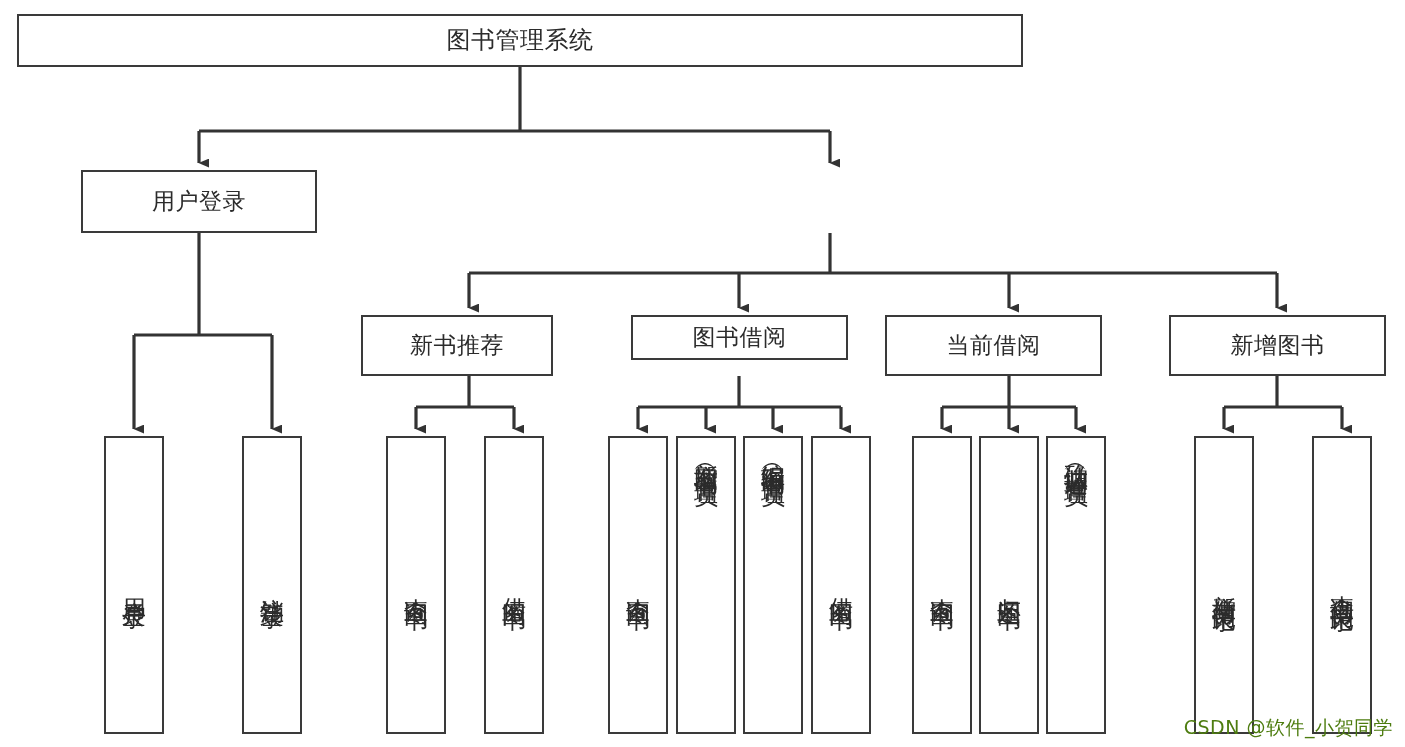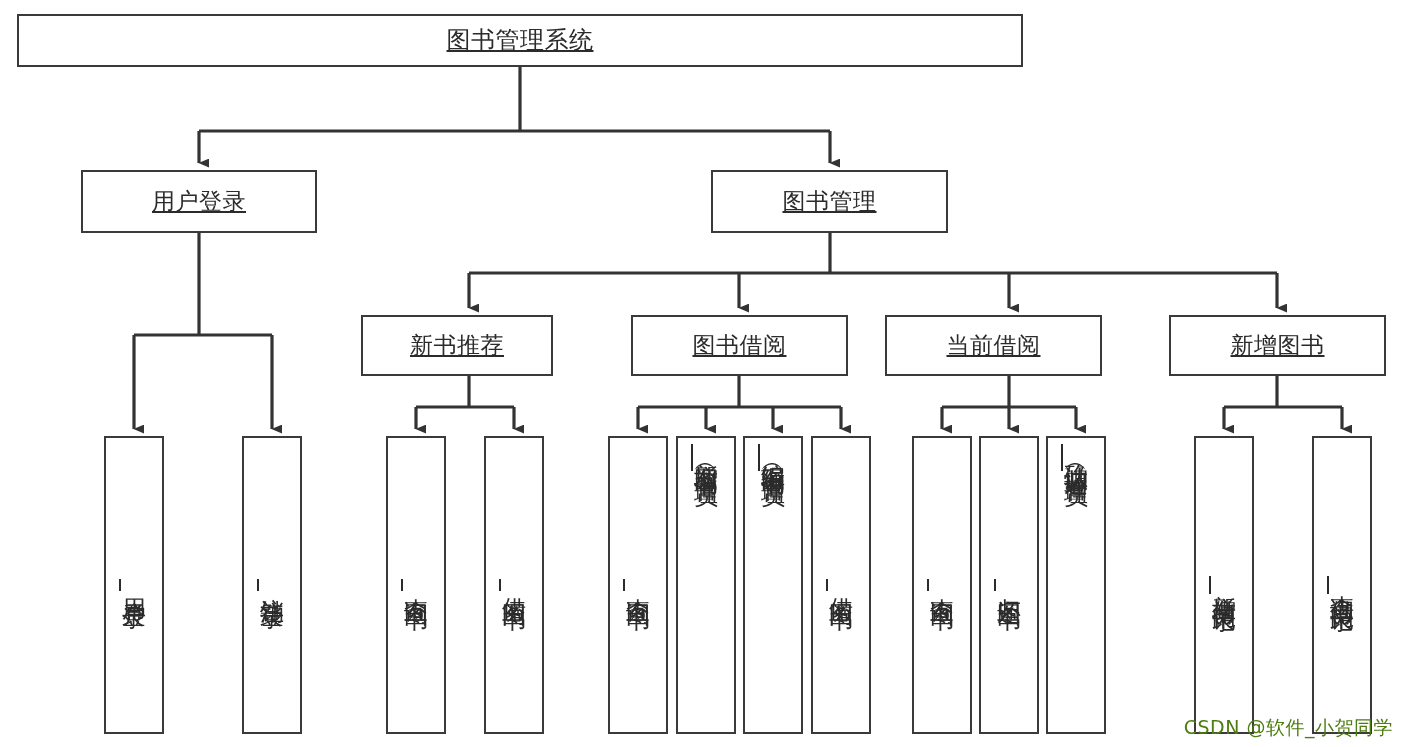--- a/index.html
+++ b/index.html
@@ -32,21 +32,20 @@
     background: #ffffff;
     display: flex;
     align-items: center;
     justify-content: center;
     color: #2b2b2b;
   }
   .node .label {
     display: block;
     text-align: center;
     line-height: 1.12;
-    text-decoration: underline;
   }
   
   .node.horiz .label {
     font-size: 23px;
     letter-spacing: 0.5px;
     white-space: nowrap;
   }
   .node.root .label {
     font-size: 24px;
   }
@@ -133,28 +132,25 @@
     </g>
   </svg>
 
   <div class="node horiz root" style="left:17px; top:14px; width:1006px; height:53px;">
     <span class="label">图书管理系统</span>
   </div>
 
   <div class="node horiz" style="left:81px; top:170px; width:236px; height:63px;">
     <span class="label">用户登录</span>
   </div>
-  <div class="node horiz" style="left:711px; top:170px; width:237px; height:63px;">
-    <span class="label">图书管理</span>
-  </div>
 
   <div class="node horiz" style="left:361px; top:315px; width:192px; height:61px;">
     <span class="label">新书推荐</span>
   </div>
-  <div class="node horiz" style="left:631px; top:315px; width:217px; height:61px;">
+  <div class="node horiz" style="left:631px; top:315px; width:217px; height:45px;">
     <span class="label">图书借阅</span>
   </div>
   <div class="node horiz" style="left:885px; top:315px; width:217px; height:61px;">
     <span class="label">当前借阅</span>
   </div>
   <div class="node horiz" style="left:1169px; top:315px; width:217px; height:61px;">
     <span class="label">新增图书</span>
   </div>
 
   <div class="node vert centered" style="left:104px; top:436px; width:60px; height:298px;">

